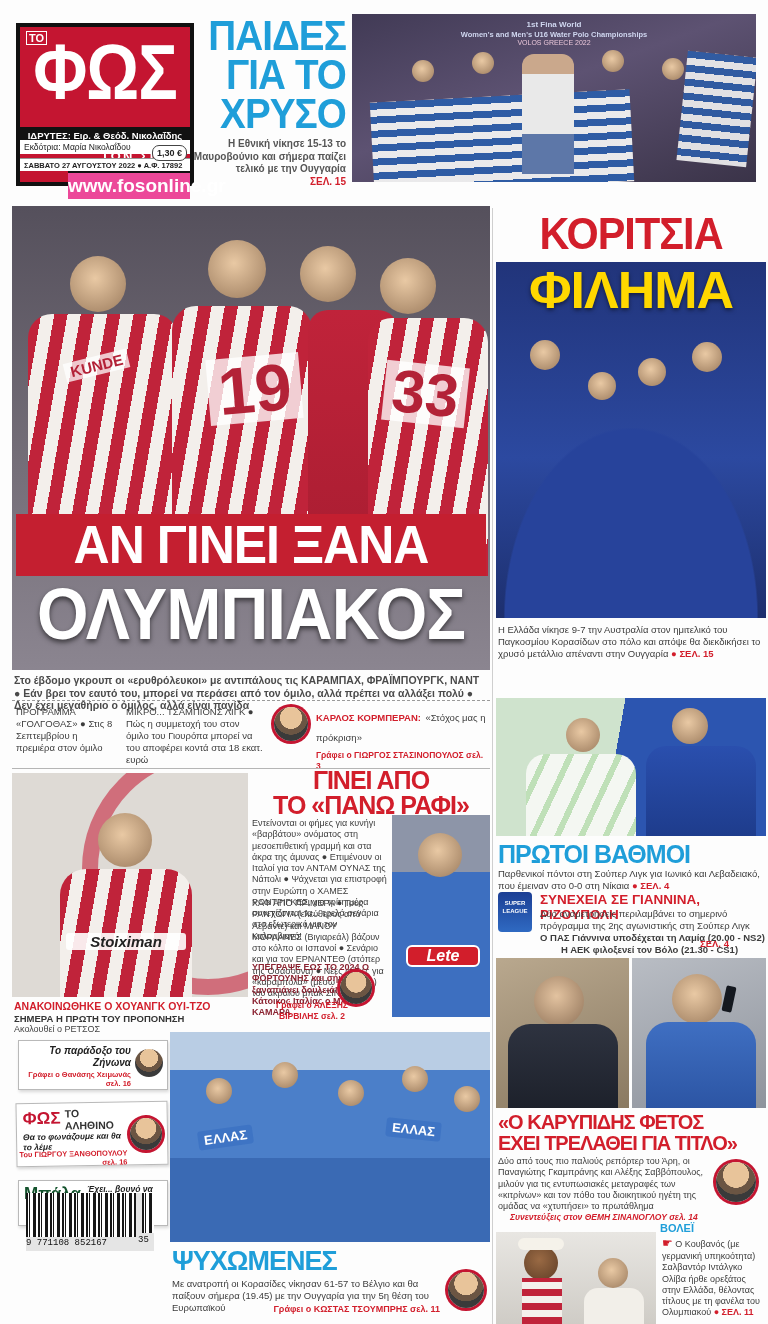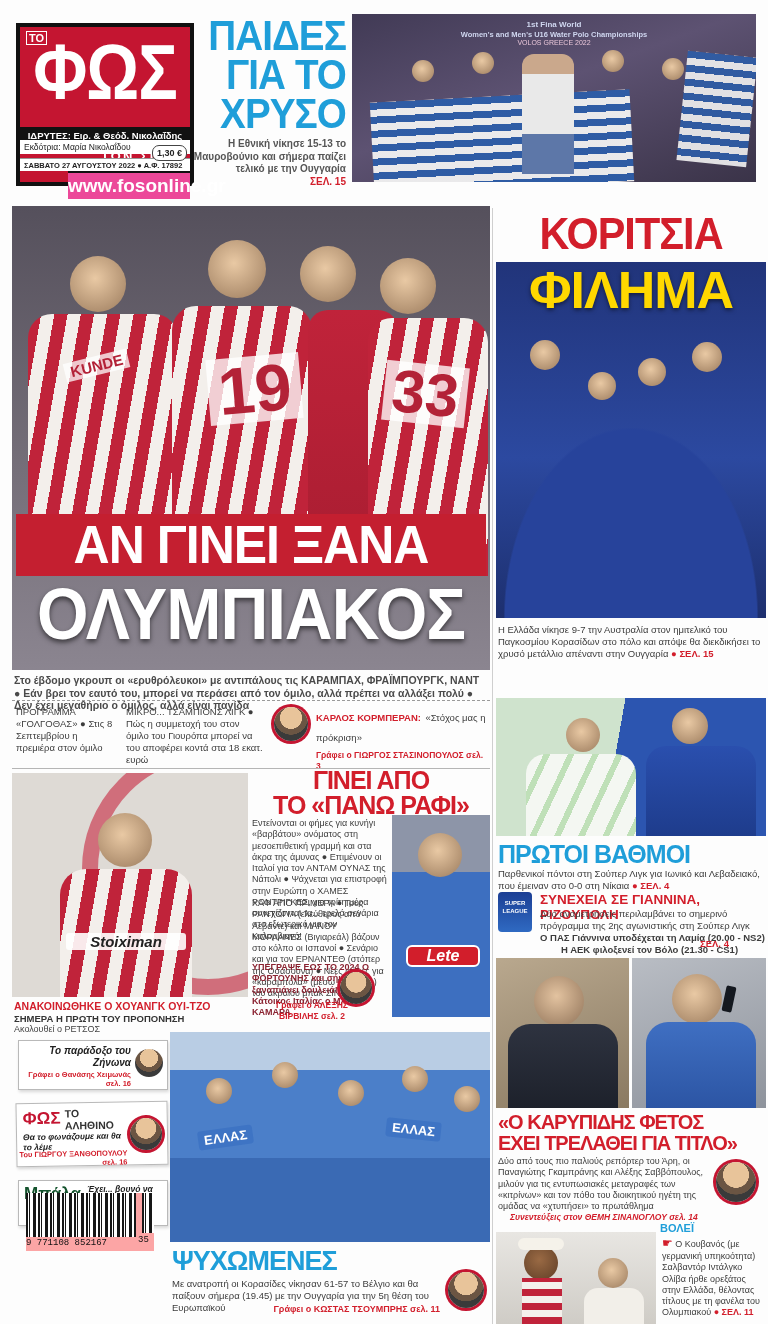--- a/index.html
+++ b/index.html
@@ -137,21 +137,21 @@
     <div class="avatar ring" style="right:5px;top:16px;width:32px;height:32px;"></div>
   </div>
 
   <div class="abs" style="left:18px;top:1180px;width:148px;height:44px;background:#fff;border:1px solid #b9b9b9;box-shadow:1px 2px 3px rgba(0,0,0,.15);">
     <span style="position:absolute;left:5px;top:3px;color:#14532d;font-weight:bold;font-size:17px;">Μπάλα</span>
     <span style="position:absolute;left:20px;top:20px;color:#c41531;font-style:italic;font-size:10px;">και... άλλα</span>
     <div style="position:absolute;left:68px;top:4px;width:76px;font-size:8.5px;font-style:italic;font-weight:bold;color:#222;line-height:1.15;">Έχει... βουνό να ανέβει ο Φορτούνης</div>
     <div class="pref" style="position:absolute;left:8px;top:31px;width:132px;font-size:7.5px;text-align:center;">Του ΑΛΕΞΗ ΒΙΡΒΙΛΗ σελ. 16</div>
   </div>
 
-  <div class="abs" style="left:26px;top:1193px;width:128px;height:58px;background:#fca5a5;">
+  <div class="abs" style="left:26px;top:1193px;width:128px;height:58px;background:#e5e5e5;">
     <div class="barbg" style="position:absolute;left:0;top:0;width:110px;height:44px;"></div>
     <div class="barbg" style="position:absolute;left:116px;top:0;width:12px;height:40px;"></div>
     <div style="position:absolute;left:0;top:45px;font-family:'Liberation Mono',monospace;font-size:9px;color:#111;">9 771108 852167</div>
     <div style="position:absolute;left:112px;top:42px;font-family:'Liberation Mono',monospace;font-size:9px;color:#111;">35</div>
   </div>
 
   <div class="photo" style="left:170px;top:1032px;width:320px;height:210px;background:linear-gradient(180deg,#b9cde4 0 18%,#4b7fc9 18% 60%,#3a6ab4 60% 100%);">
     <div class="headcirc" style="left:36px;top:46px;width:26px;height:26px;"></div>
     <div class="headcirc" style="left:102px;top:30px;width:26px;height:26px;"></div>
     <div class="headcirc" style="left:168px;top:48px;width:26px;height:26px;"></div>

